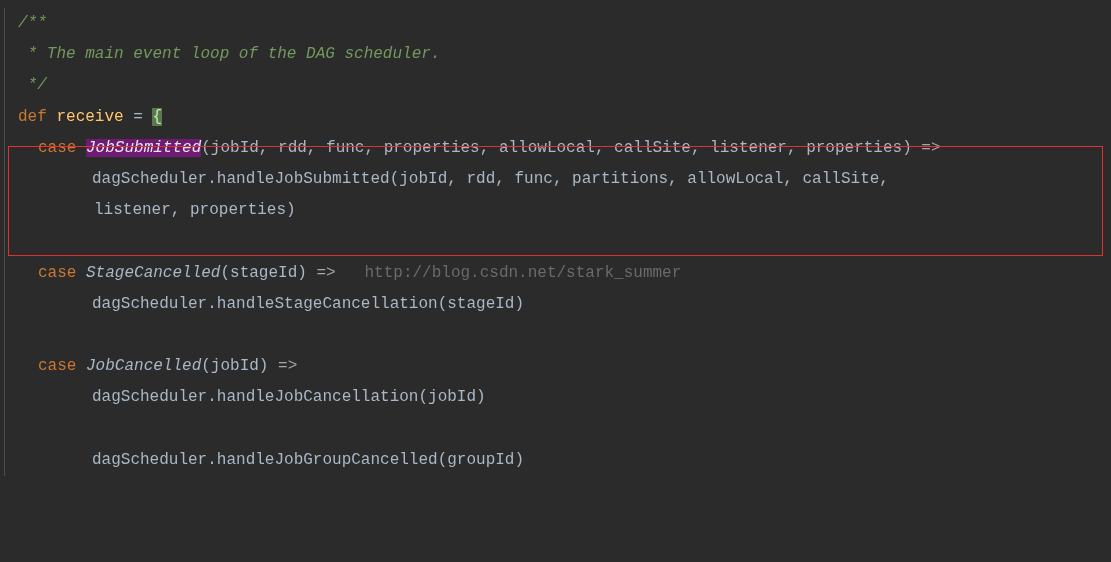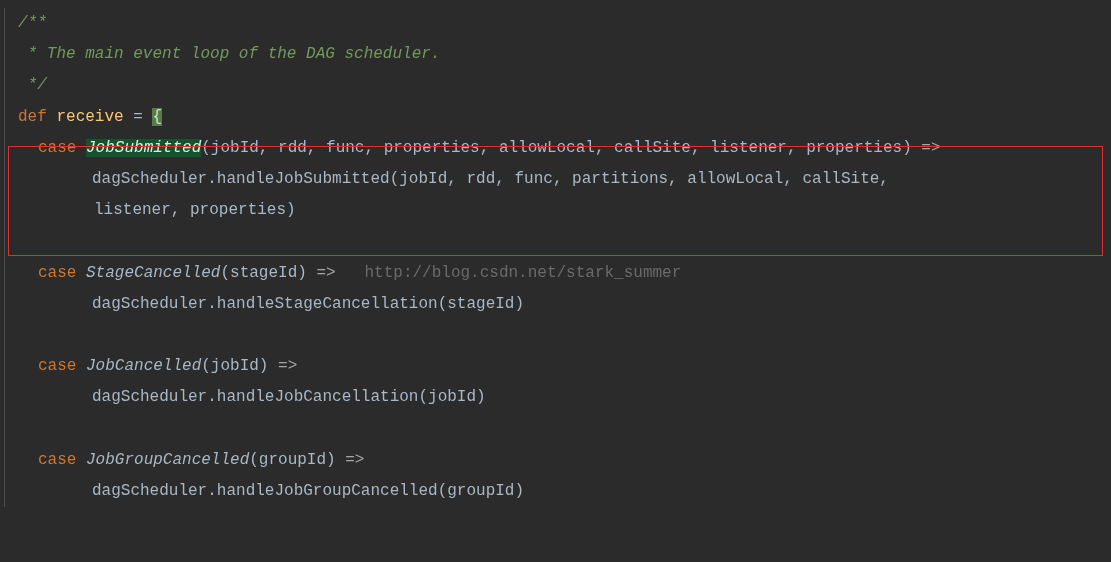--- a/index.html
+++ b/index.html
@@ -38,21 +38,21 @@
     .method-name { color: #ffc66d; }
     .class-name { color: #a9b7c6; font-style: italic; }
     .param { color: #a9b7c6; }
     .operator { color: #a9b7c6; }
     .arrow { color: #a6a6a6; }
     .brace-highlight {
       background-color: #5b7a4c;
       color: #c7e8b9;
     }
     .highlighted {
-      background-color: #14532d;
+      background-color: #701a75;
       color: #d9ede8;
       font-style: italic;
     }
     .watermark {
       color: #6a6a6a;
       font-style: normal;
       margin-top: 13px;
     }
     .red-box {
       position: absolute;
@@ -99,18 +99,17 @@
   <div class="line indent-2"><span class="param">dagScheduler.handleStageCancellation(stageId)</span></div>
 
   <div class="line">&nbsp;</div>
 
   <div class="line indent-1"><span class="keyword-case">case</span><span> </span><span class="class-name">JobCancelled</span><span class="param">(jobId) </span><span class="arrow">=&gt;</span></div>
 
   <div class="line indent-2"><span class="param">dagScheduler.handleJobCancellation(jobId)</span></div>
 
   <div class="line">&nbsp;</div>
 
-  <div class="line indent-1"><span class="keyword-case">case</span><span> </span><span class="class-name">JobGroupCancelled</span><span class="param">(groupId) </span><span class="arrow">=&gt;</span></div>
 
   <div class="line indent-2"><span class="param">dagScheduler.handleJobGroupCancelled(groupId)</span></div>
 
   <div class="red-box"></div>
 </div>
 
 </body></html>

